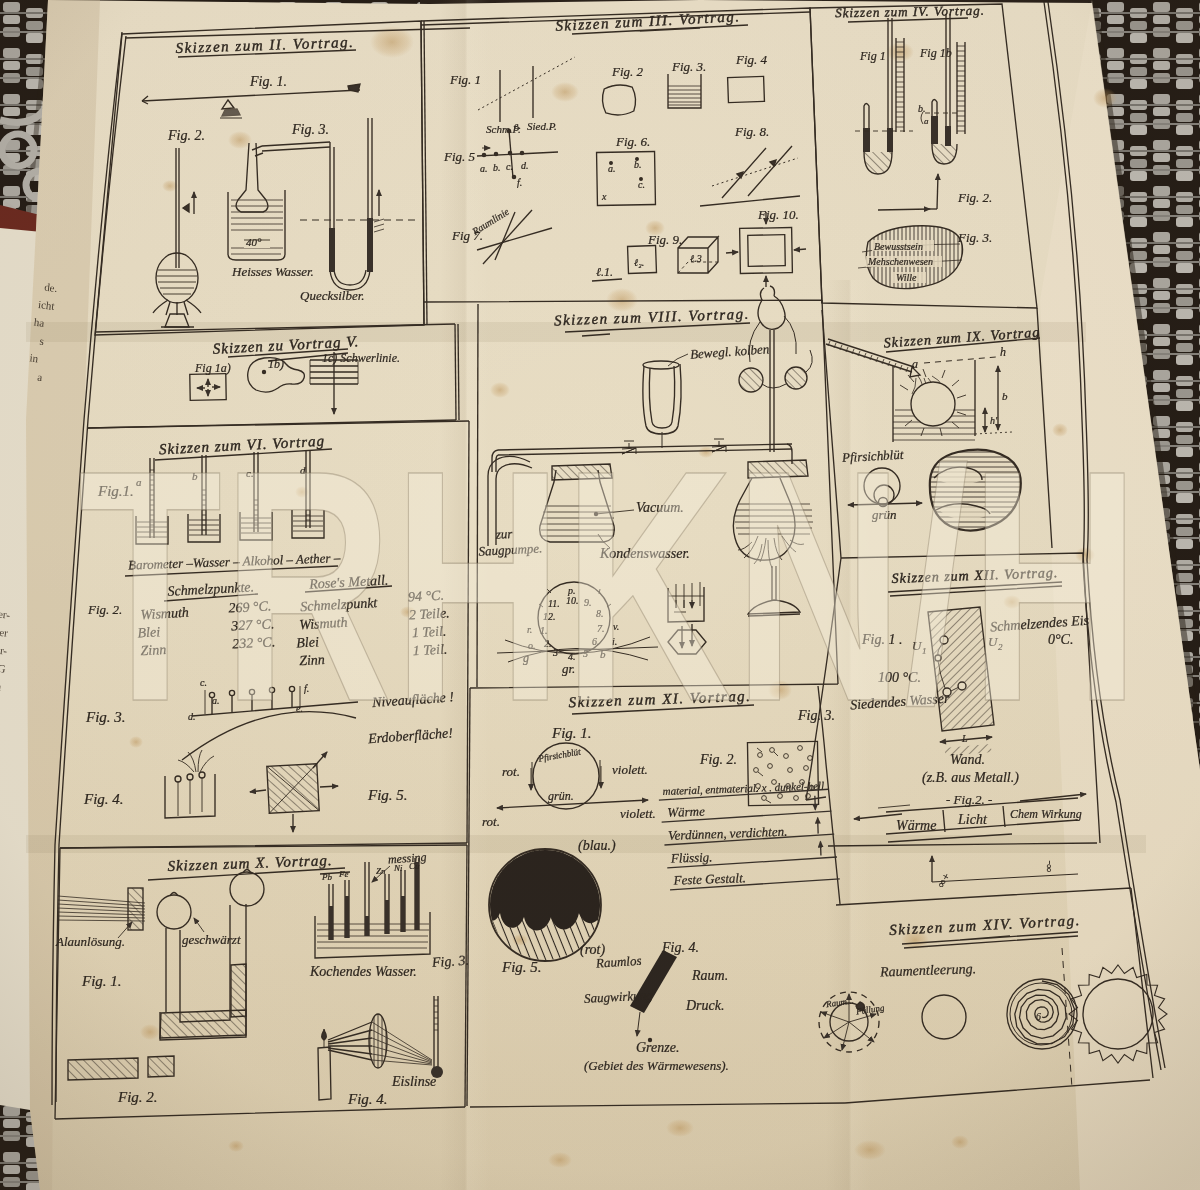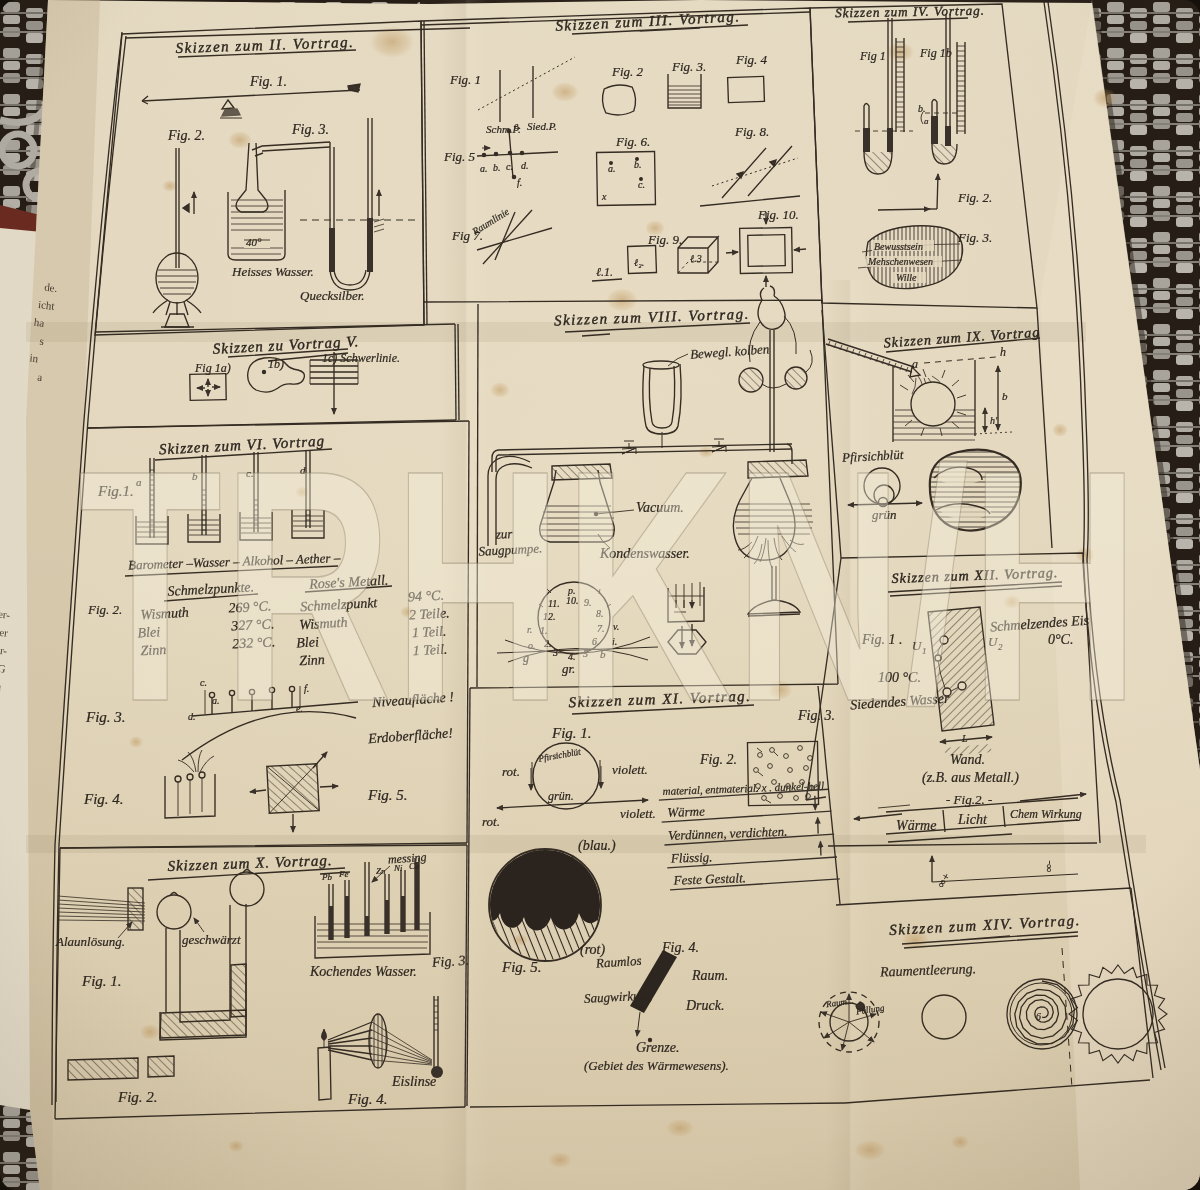--- a/index.html
+++ b/index.html
@@ -1,16 +1,16 @@
 <!DOCTYPE html>
 <html><head>
 <meta charset="utf-8">
 <style>
 html,body{margin:0;padding:0;background:#15100a;}
-#c{position:relative;width:1200px;height:1190px;overflow:hidden;font-family:"Liberation Serif",serif;border-radius:17px;}
+#c{position:relative;width:1200px;height:1190px;overflow:hidden;font-family:"Liberation Serif",serif;}
 svg{display:block;}
 </style>
 </head>
 <body>
 <div id="c">
 <svg width="1200" height="1190" viewBox="0 0 1200 1190">
 <defs>
 <pattern id="mesh" width="46" height="46" patternUnits="userSpaceOnUse">
   <rect width="46" height="46" fill="#251d16"></rect>
   <rect x="3" y="2" width="17" height="10" rx="3" fill="#aba79f"></rect>

